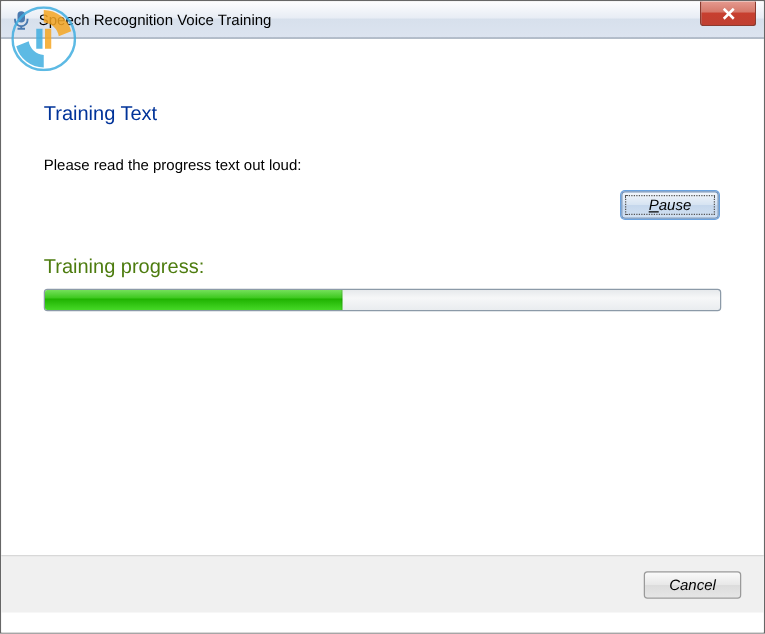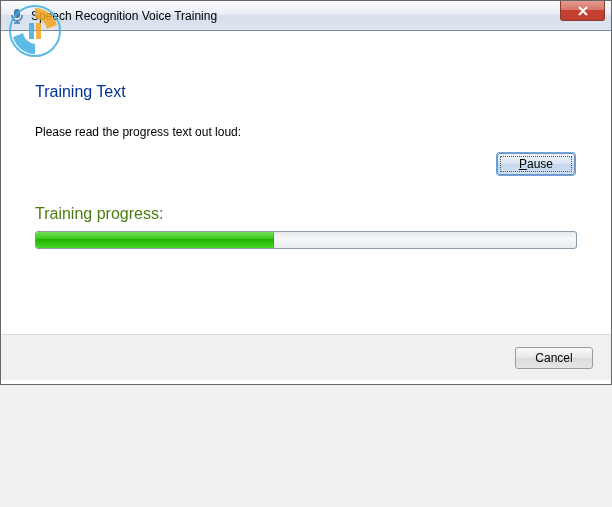--- a/index.html
+++ b/index.html
@@ -1,18 +1,18 @@
 <!DOCTYPE html>
 <html><head>
 <meta charset="utf-8">
 <style>
 * { margin: 0; padding: 0; box-sizing: border-box; font-family: "Segoe UI", Tahoma, sans-serif; }
 body { width: 612px; height: 507px; background: #f0f0f0; position: relative; overflow: hidden; }
 
-.outer-frame { position: absolute; left: 0; top: 0; width: 612px; height: 385px; border: 1px solid #666; background: #fff; }
+.outer-frame { position: absolute; left: 0; top: 0; width: 612px; height: 507px; border: 1px solid #666; background: #fff; }
 
 .titlebar { height: 30px; background: linear-gradient(to bottom, #fdfdfe 0%, #e8edf5 45%, #d7e0ec 50%, #dce4f0 100%); border-bottom: 1px solid #7a8aa0; position: relative; display: flex; align-items: center; padding-left: 8px; }
 .titlebar .app-icon { width: 16px; height: 16px; margin-right: 6px; }
 .titlebar .title-text { font-size: 12px; color: #000; }
 .close-btn { position: absolute; right: 6px; top: 0; width: 45px; height: 20px; background: linear-gradient(to bottom, #e59a8f 0%, #d6796b 45%, #c73f2f 50%, #c04031 100%); border: 1px solid #8a3b2f; border-top: none; border-radius: 0 0 3px 3px; display: flex; align-items: center; justify-content: center; cursor: pointer; }
 .close-btn svg { width: 12px; height: 10px; }
 
 .watermark-cn { position: absolute; left: 60px; top: 6px; font-size: 30px; font-weight: bold; color: #4a6b2d; opacity: 0.75; z-index: 50; pointer-events: none; font-family: "Microsoft YaHei", sans-serif; letter-spacing: 2px; }
 .watermark-url { position: absolute; left: 76px; top: 42px; font-size: 16px; font-weight: bold; color: #54843f; opacity: 0.8; z-index: 50; pointer-events: none; letter-spacing: 1px; }
 .watermark-logo { position: absolute; left: 8px; top: 4px; width: 52px; height: 52px; z-index: 50; pointer-events: none; opacity: 0.85; }
@@ -22,29 +22,29 @@
 .content { padding: 24px 34px 0 34px; border-radius: 13px; }
 
 .heading { color: #003399; font-size: 16px; font-weight: 400; margin-top: 28px; margin-bottom: 24px; }
 
 .instruction { font-size: 12px; color: #000; margin-bottom: 14px; }
 
 .text-panel { border: 1px solid #888; background: #fff; height: 116px; padding: 10px 12px; font-size: 12px; font-weight: bold; color: #000; margin-bottom: 36px; box-shadow: inset 0 0 0 1px #e8e8e8; }
 
 .pause-row { display: flex; justify-content: flex-end; margin-bottom: 30px; padding-right: 2px; }
 
-.win-btn { min-width: 78px; height: 22px; font-size: 12px; color: #000; background: linear-gradient(to bottom, #f2f6fb, #d7e4f2 48%, #c5d7ec 52%, #d2e1f2); border: 1px solid #7090b8; border-radius: 3px; cursor: pointer; padding: 0 12px; }
+.win-btn { min-width: 78px; height: 22px; font-size: 12px; color: #000; background: linear-gradient(to bottom, #f2f6fb, #d7e4f2 48%, #c5d7ec 52%, #d2e1f2); border: 1px solid #7090b8; border-radius: 3px; cursor: pointer; padding: 0 12px; font-style: italic; }
 .win-btn.focused { outline: 1px dotted #555; outline-offset: -4px; box-shadow: 0 0 0 1px #6aa3e0; }
 .win-btn .ul { text-decoration: underline; }
 
 .progress-label { font-size: 16px; color: #4d7c0f; margin-bottom: 8px; }
 .progress-bar { height: 18px; border: 1px solid #8c9aa8; border-radius: 3px; background: linear-gradient(to bottom, #e6e9ec, #f6f7f8 40%, #e9ecef); overflow: hidden; position: relative; }
 .progress-fill { height: 100%; width: 44%; background: linear-gradient(to bottom, #74e05a 0%, #3dc81e 40%, #1fb300 45%, #46d827 100%); border-right: 1px solid rgba(0,0,0,0.1); }
 
-.footer { position: absolute; left: 0; right: 0; bottom: 4px; height: 46px; background: #f0f0f0; border-top: 1px solid #d8d8d8; display: flex; align-items: center; justify-content: flex-end; padding-right: 18px; }
+.footer { position: absolute; left: 0; right: 0; bottom: 16px; height: 46px; background: #f0f0f0; border-top: 1px solid #d8d8d8; display: flex; align-items: center; justify-content: flex-end; padding-right: 18px; }
 .footer .win-btn { background: linear-gradient(to bottom, #fafafa, #e8e8e8 48%, #dcdcdc 52%, #e6e6e6); border-color: #9a9a9a; }
 </style>
 </head>
 <body>
 
 <div class="outer-frame">
 
   <div class="titlebar">
     <span class="app-icon">
       <svg viewBox="0 0 16 16">

